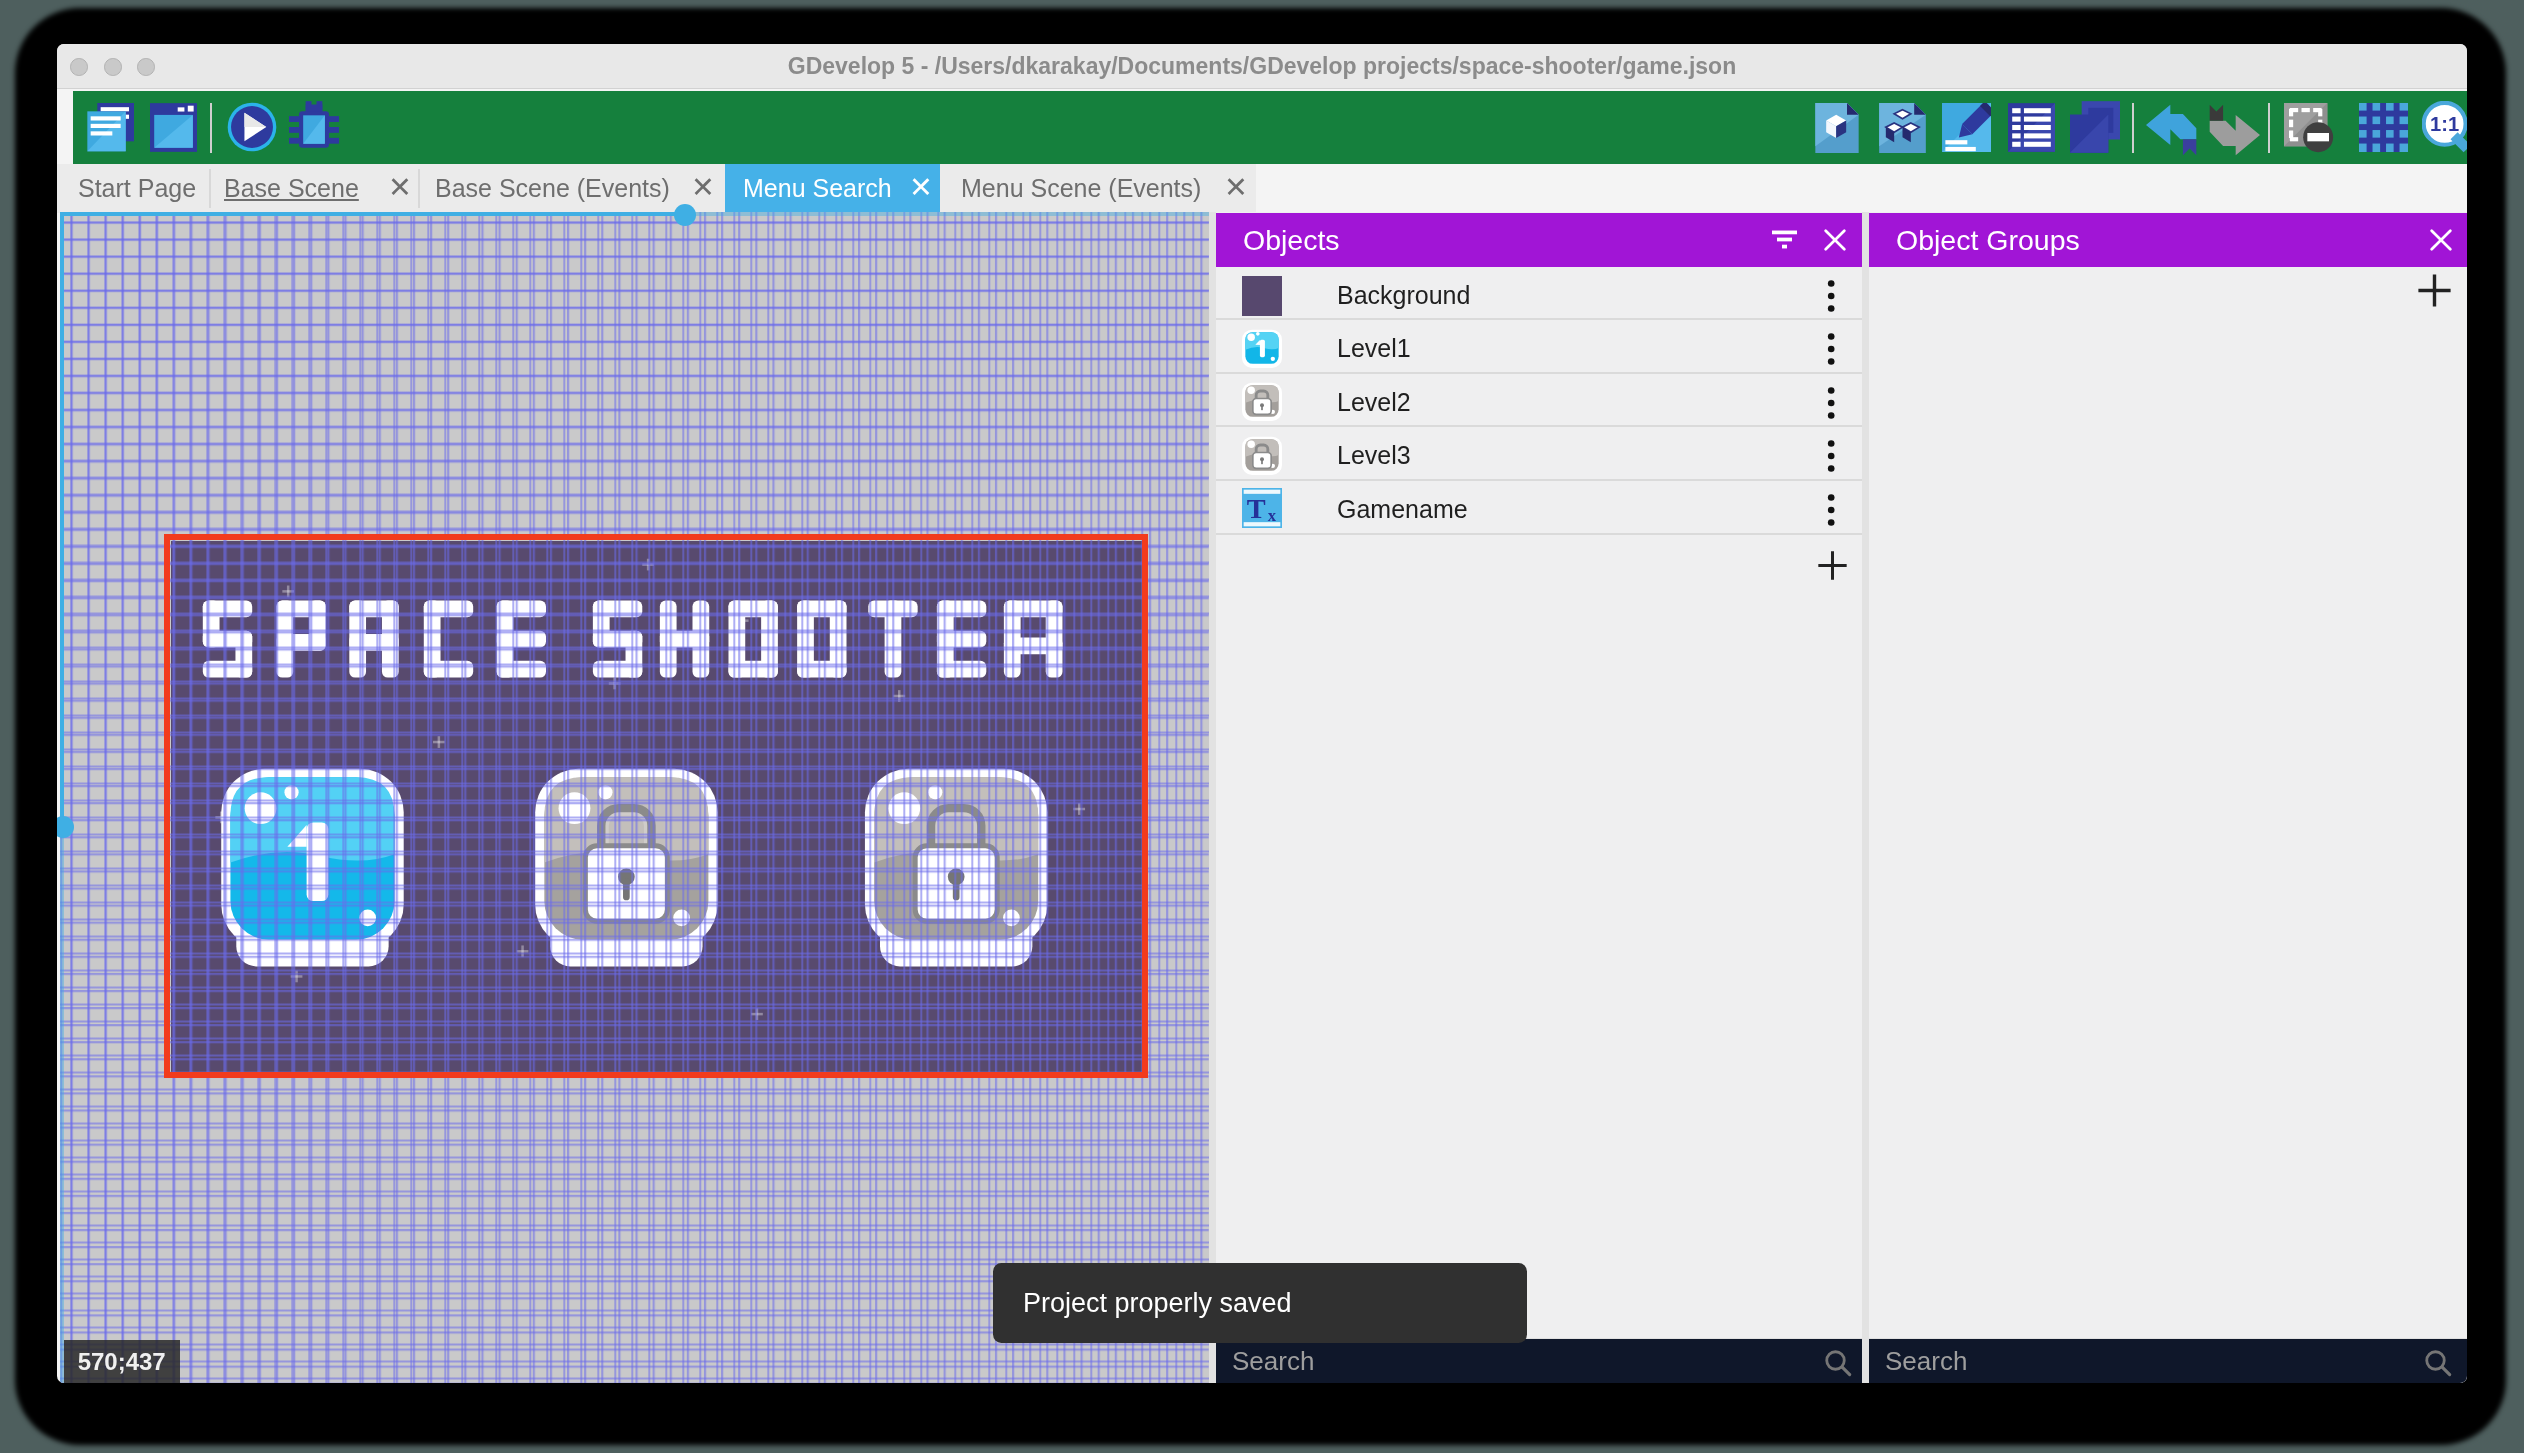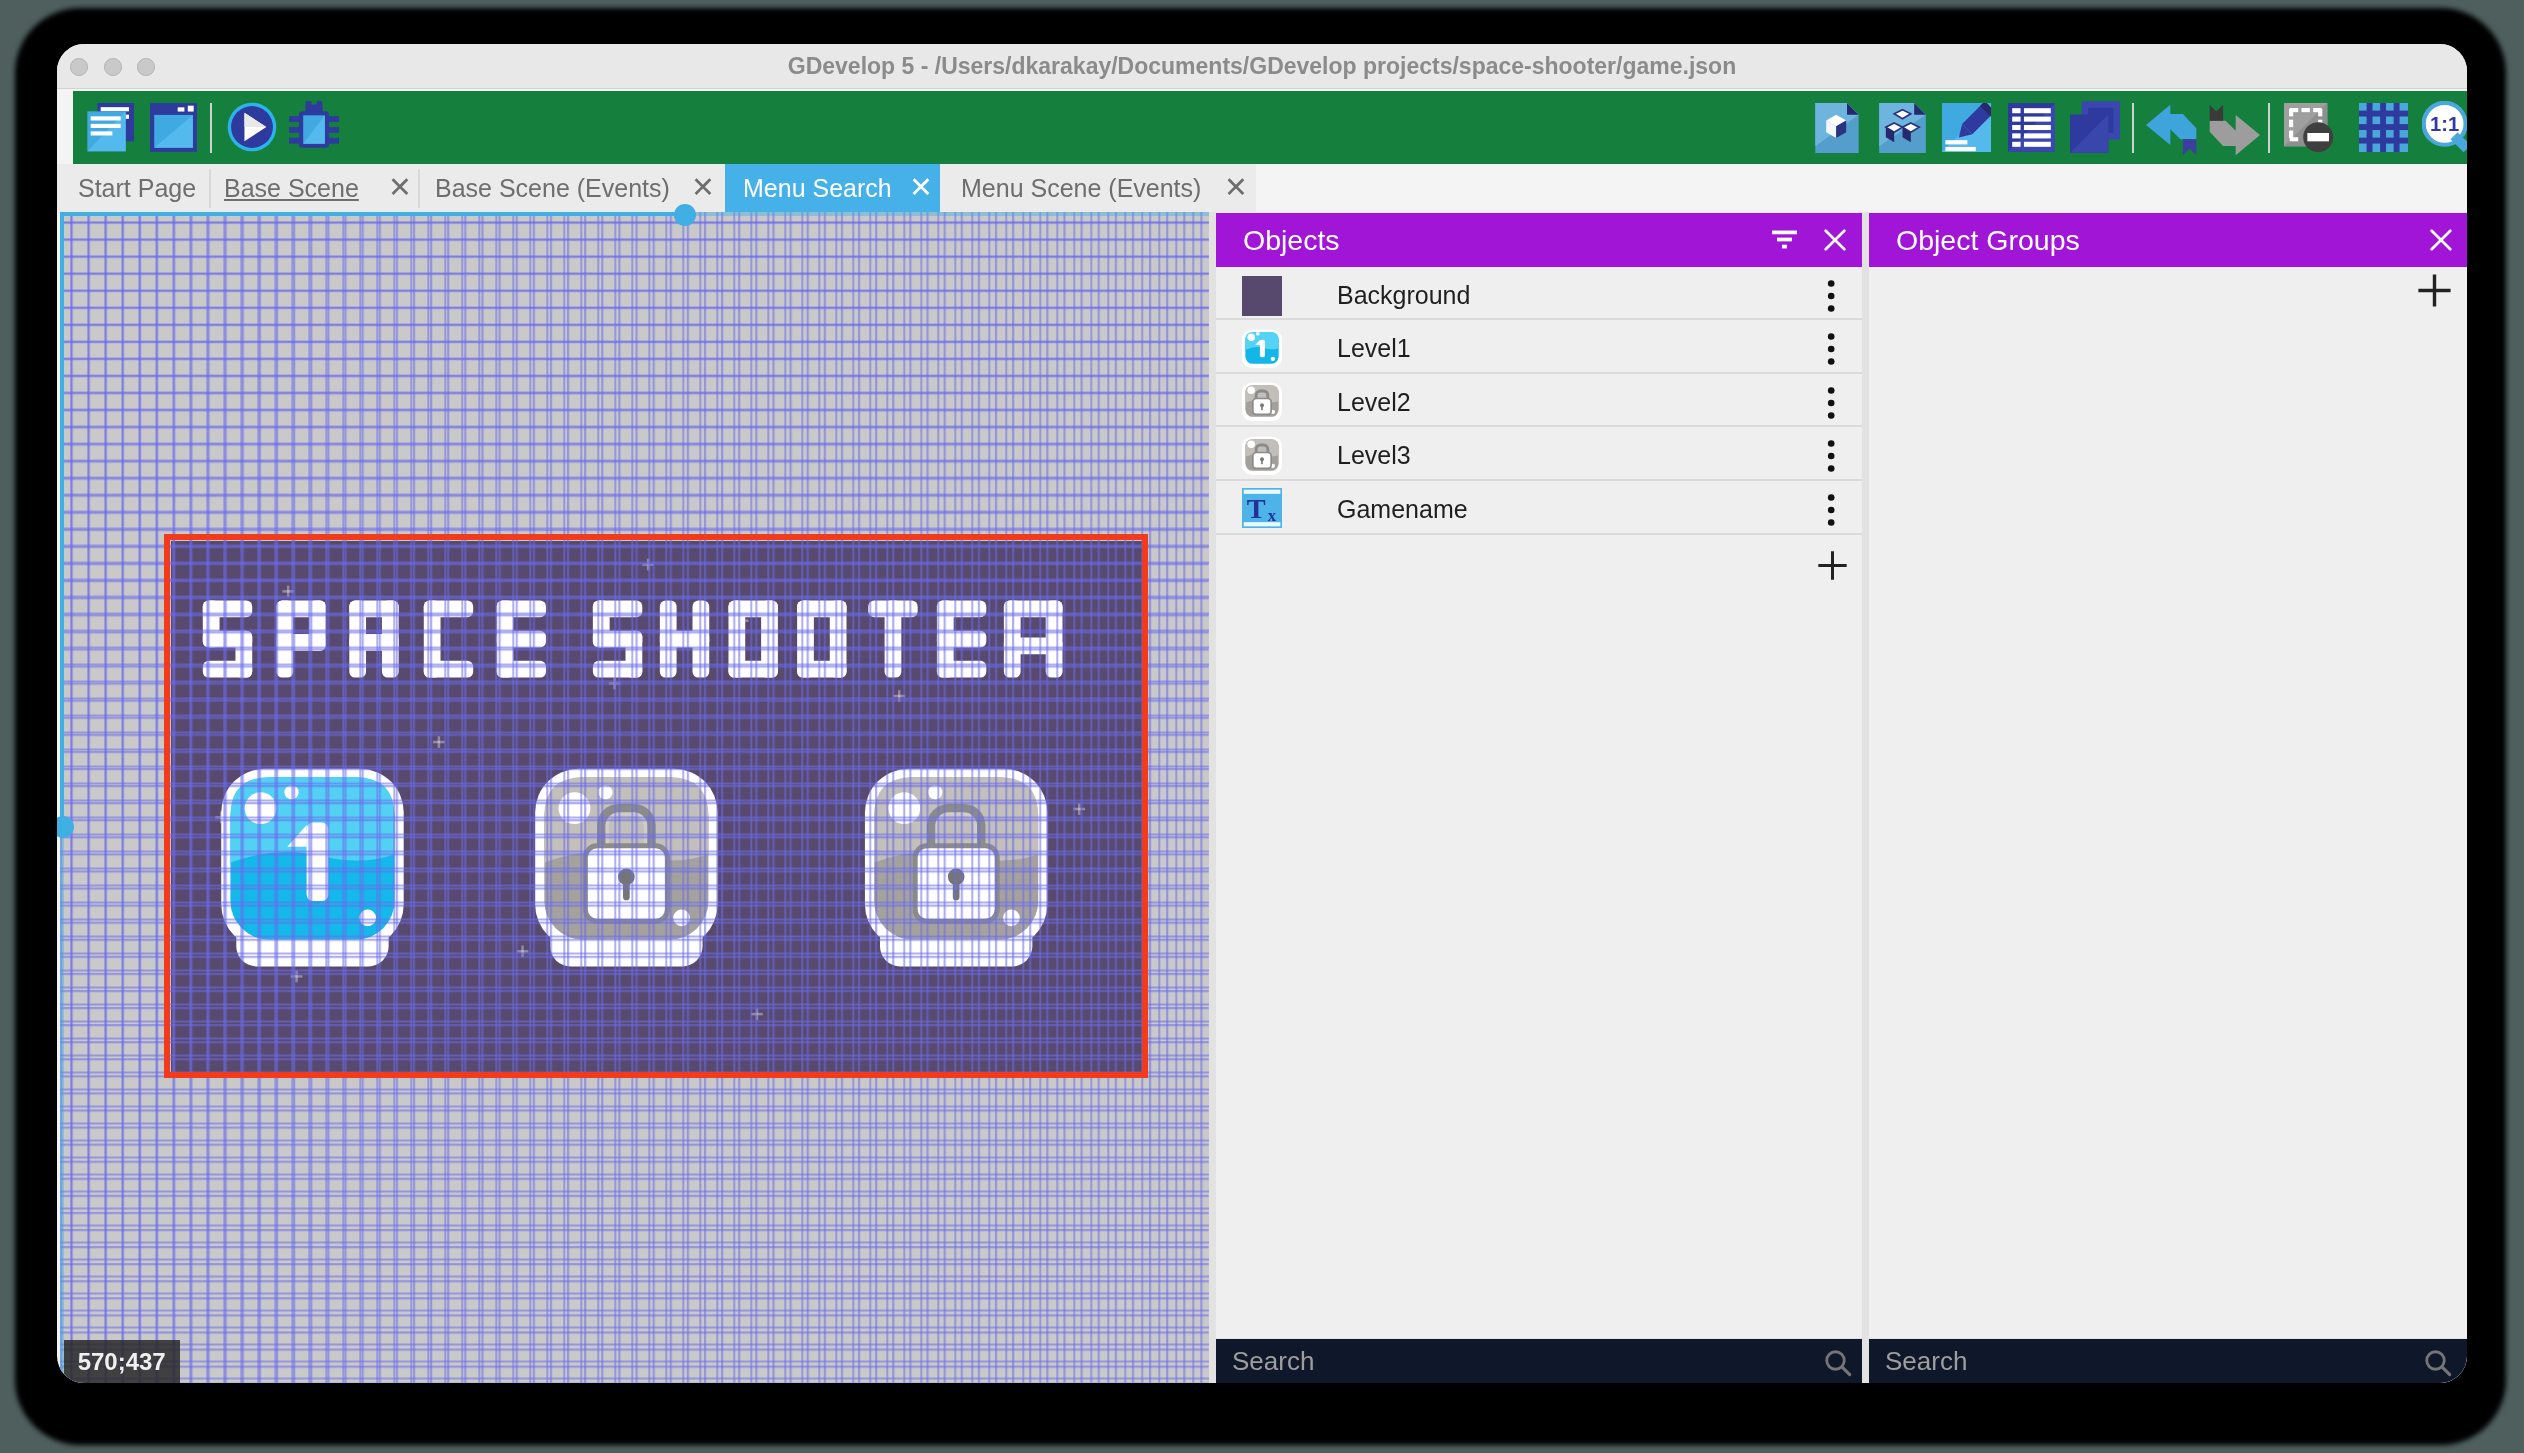--- a/index.html
+++ b/index.html
@@ -1,19 +1,19 @@
 <!DOCTYPE html>
 <html style="font-size:13.4px"><head><meta charset="utf-8">
 <style>
 html,body{margin:0;padding:0;width:2525px;height:1453px;overflow:hidden;background:#4e5f5e;
 font-family:"Liberation Sans",sans-serif;}
 *{box-sizing:border-box;}
 .abs{position:absolute;}
 #shadow{position:absolute;left:15px;top:8.4px;width:2491px;height:1437px;background:#000;border-radius:65px;filter:blur(2.5px);}
-#win{position:absolute;left:57px;top:44px;width:2410px;height:1339px;background:#f4f4f4;border-radius:27px;overflow:hidden;}
+#win{position:absolute;left:57px;top:44px;width:2410px;height:1339px;background:#f4f4f4;border-radius:7px;overflow:hidden;}
 
 #titlebar{position:absolute;left:0;top:0;width:2410px;height:45px;background:#e8e8e8;border-bottom:1.7px solid #d2d2d2;}
 .tl{position:absolute;top:14.2px;width:17.6px;height:17.6px;border-radius:50%;background:#c9c9c9;border:1.3px solid #b3b3b3;}
 #wtitle{position:absolute;left:0;top:0;width:2410px;height:45px;line-height:45px;text-align:center;
 color:#8b8b8b;font-size:23px;font-weight:bold;}
 
 #toolbar{position:absolute;left:16px;top:47px;width:2410px;height:73px;background:#15803d;padding-left:12px;}
 .tsep{position:absolute;top:11.7px;width:1.7px;height:50px;background:#cfcfcf;}
 
 #tabstrip{position:absolute;left:0;top:120px;width:2410px;height:49px;background:#f4f4f4;}
@@ -360,20 +360,21 @@
 </svg></div>
 <div id="sceneborder"></div>
 </div>
 <div class="abs selsolid" style="left:3.3px;top:168px;width:625px;height:4.2px;"></div>
 <div class="abs sellight" style="left:628px;top:168px;width:524px;height:4.2px;"></div>
 <div class="abs selsolid" style="left:3.3px;top:168px;width:4.2px;height:614px;"></div>
 <div class="abs sellight" style="left:3.3px;top:793px;width:4.2px;height:547px;"></div>
 <div class="abs selsolid" style="left:617px;top:160px;width:22px;height:22px;border-radius:50%;"></div>
 <div class="abs selsolid" style="left:-5px;top:772px;width:22px;height:22px;border-radius:50%;"></div>
 <div id="badge">570;437</div>
+<div id="toast">Project properly saved</div>
 
 <div id="pandiv1"></div>
 <div id="pandiv2"></div>
 
 <div class="panel" style="left:1159px;width:646px;">
   <div class="phead" style="width:646px;">
     <div class="ptitle">Objects</div>
     <svg class="abs" style="left:556px;top:15px;" width="25" height="23.4" viewBox="0 0 30 28">
       <g fill="#fff">
             <rect x="0" y="3" width="30" height="4.5"></rect>

